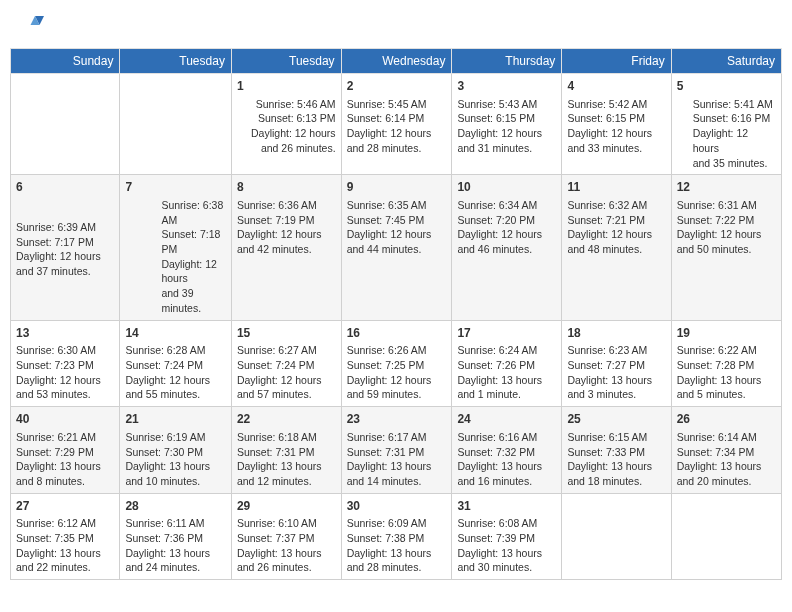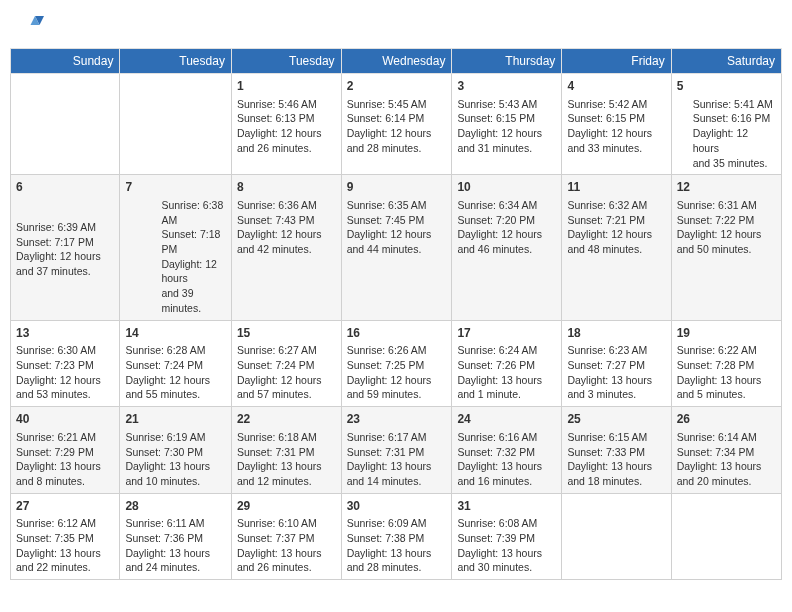--- a/index.html
+++ b/index.html
@@ -127,21 +127,21 @@
         <th>Friday</th>
         <th>Saturday</th>
       </tr>
   </thead>
   <tbody id="calendar-body">
   <tr>
         <td class="empty-cell"></td>
         <td class="empty-cell"></td>
         <td>
           <span class="day-number">1</span>
-          <div class="day-info" style="white-space: pre-line;">Sunrise: 5:46 AM
+          <div class="day-info" style="white-space: pre-line; text-align: right;">Sunrise: 5:46 AM
 Sunset: 6:13 PM
 Daylight: 12 hours
 and 26 minutes.</div>
         </td>
         <td>
           <span class="day-number">2</span>
           <div class="day-info" style="white-space: pre-line;">Sunrise: 5:45 AM
 Sunset: 6:14 PM
 Daylight: 12 hours
 and 28 minutes.</div>
@@ -179,21 +179,21 @@
         <td>
           <span class="day-number">7</span>
           <div class="day-info" style="white-space: pre-line; margin-left: 36px;">Sunrise: 6:38 AM
 Sunset: 7:18 PM
 Daylight: 12 hours
 and 39 minutes.</div>
         </td>
         <td>
           <span class="day-number">8</span>
           <div class="day-info" style="white-space: pre-line;">Sunrise: 6:36 AM
-Sunset: 7:43 PM
+Sunset: 7:19 PM
 Daylight: 12 hours
 and 42 minutes.</div>
         </td>
         <td>
           <span class="day-number">9</span>
           <div class="day-info" style="white-space: pre-line;">Sunrise: 6:35 AM
 Sunset: 7:45 PM
 Daylight: 12 hours
 and 44 minutes.</div>
         </td>

